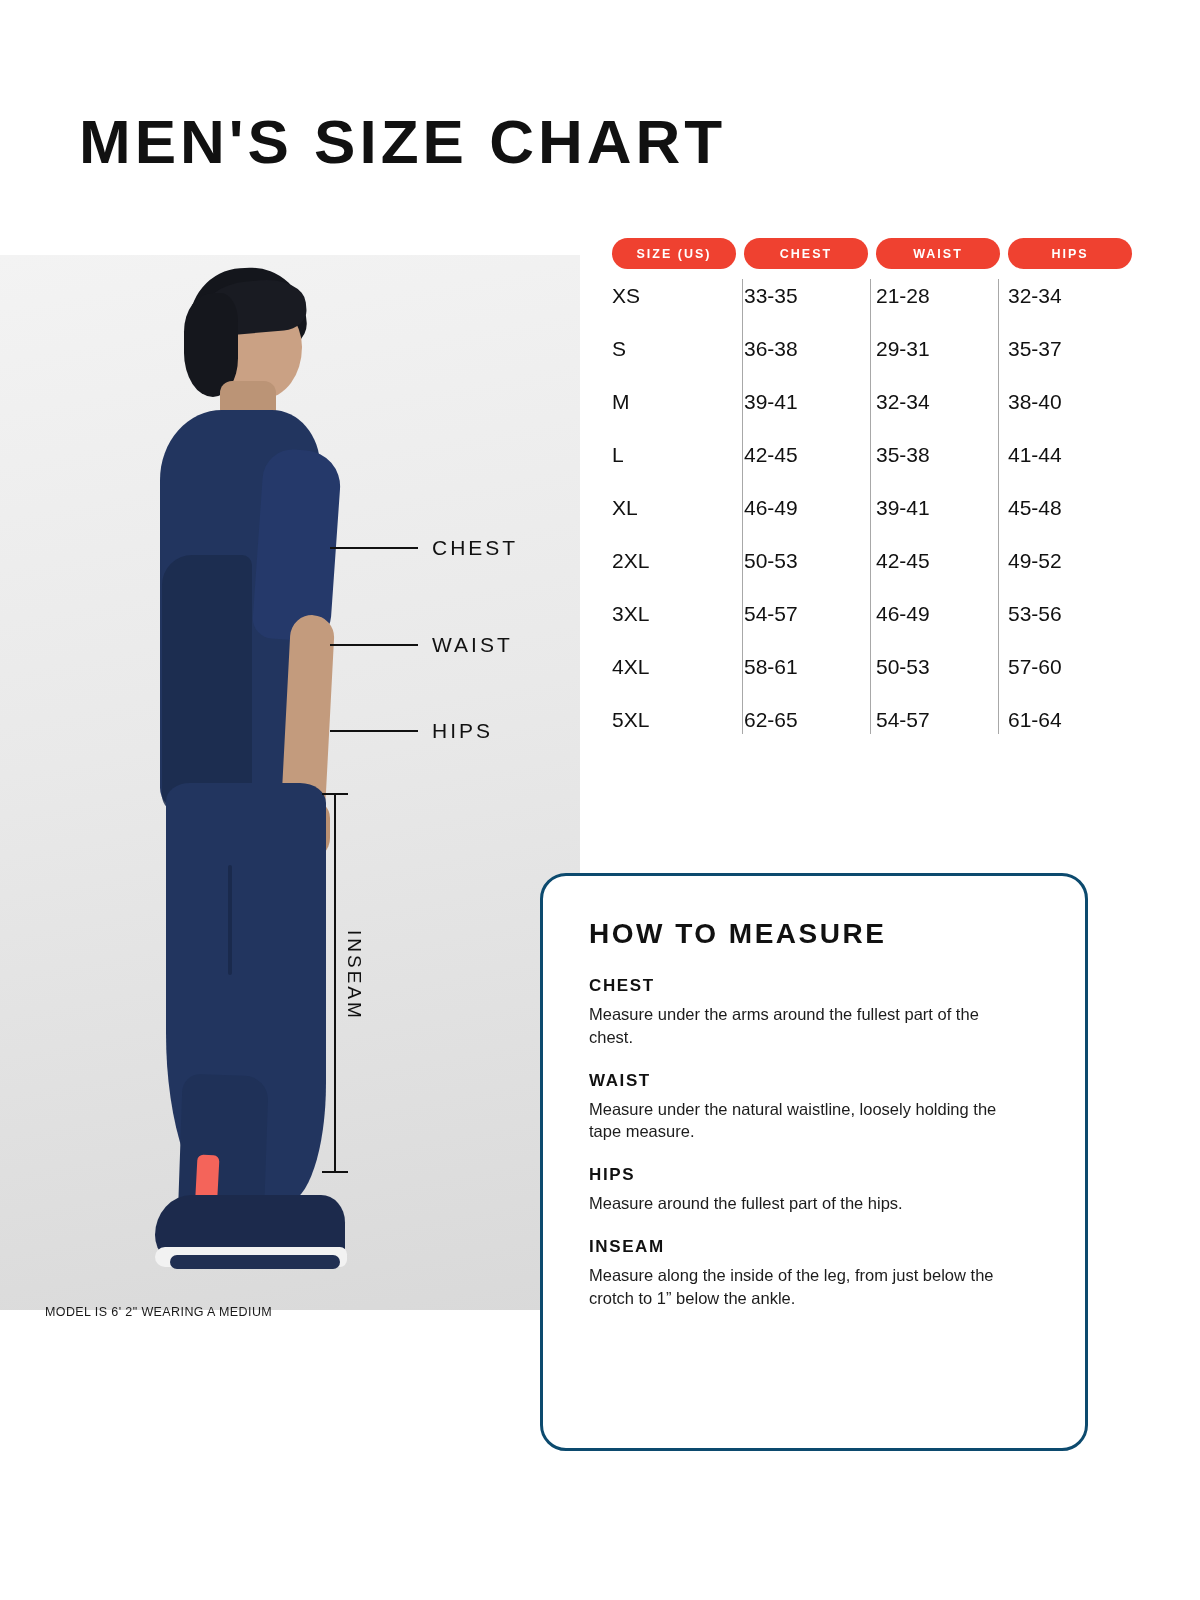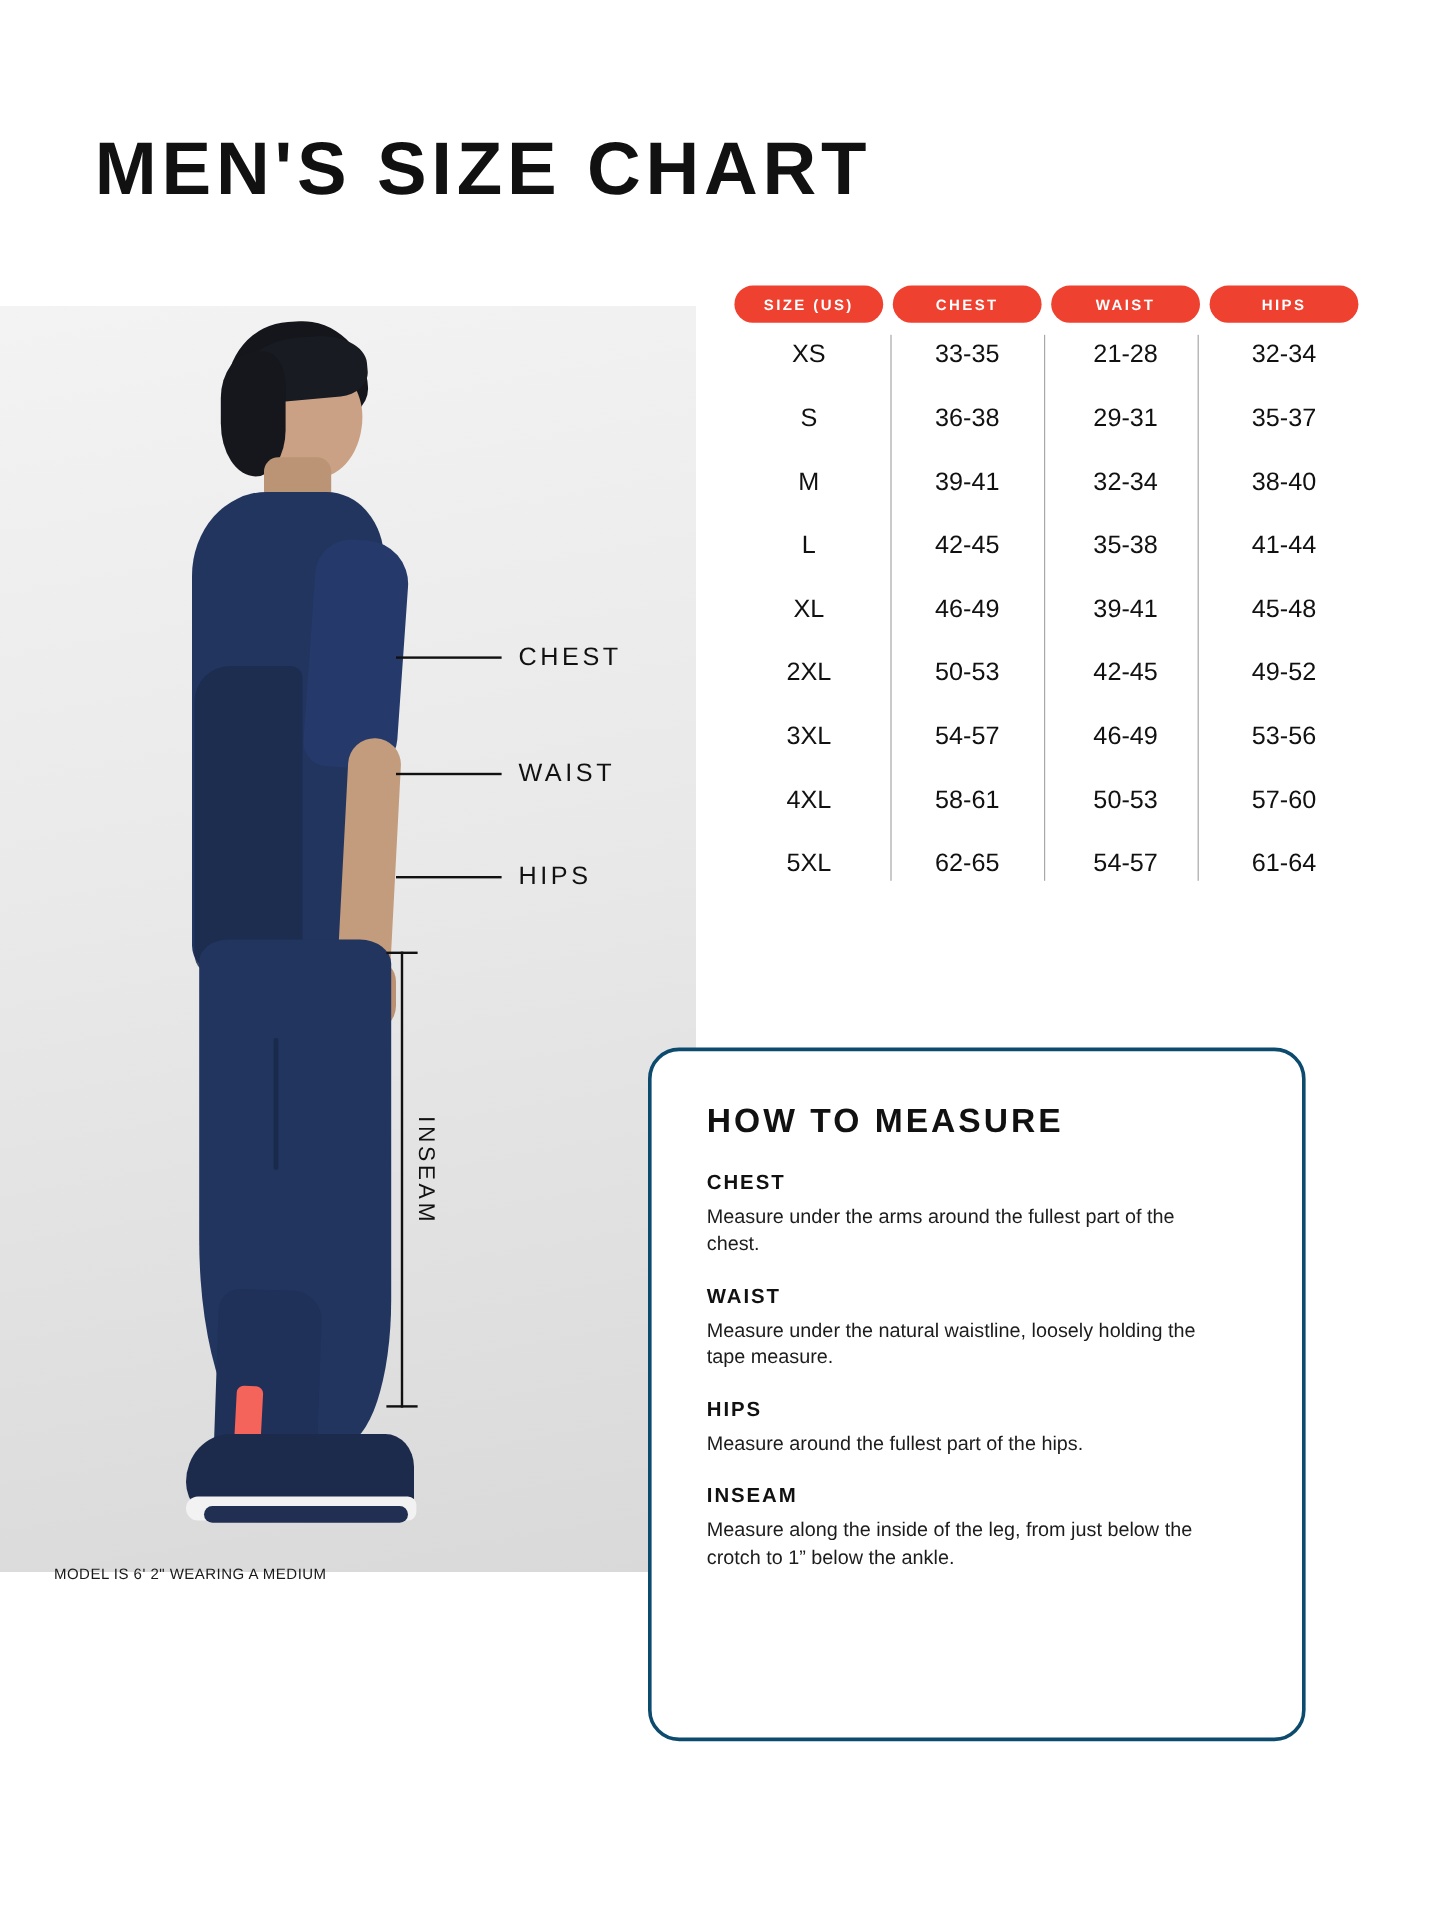--- a/index.html
+++ b/index.html
@@ -291,21 +291,21 @@
   }
   .tbody { position: relative; }
   .trow {
     display: flex;
     gap: 8px;
     height: 53px;
     align-items: center;
   }
   .td {
     flex: 1 1 0;
-    text-align: center;
+    text-align: left;
     font-size: 21px;
     color: #111;
   }
   .vline {
     position: absolute;
     top: 10px;
     width: 1px;
     height: 455px;
     background: #a8a8a8;
   }

